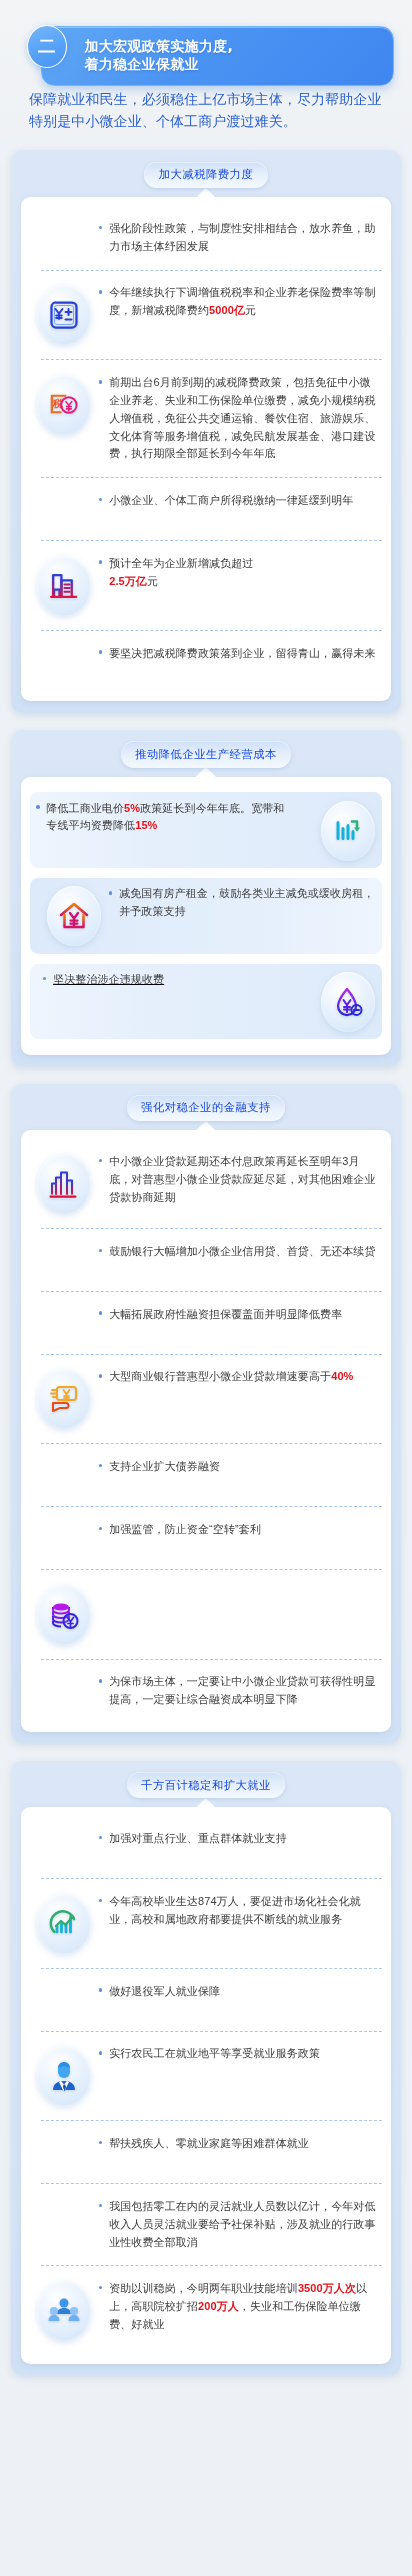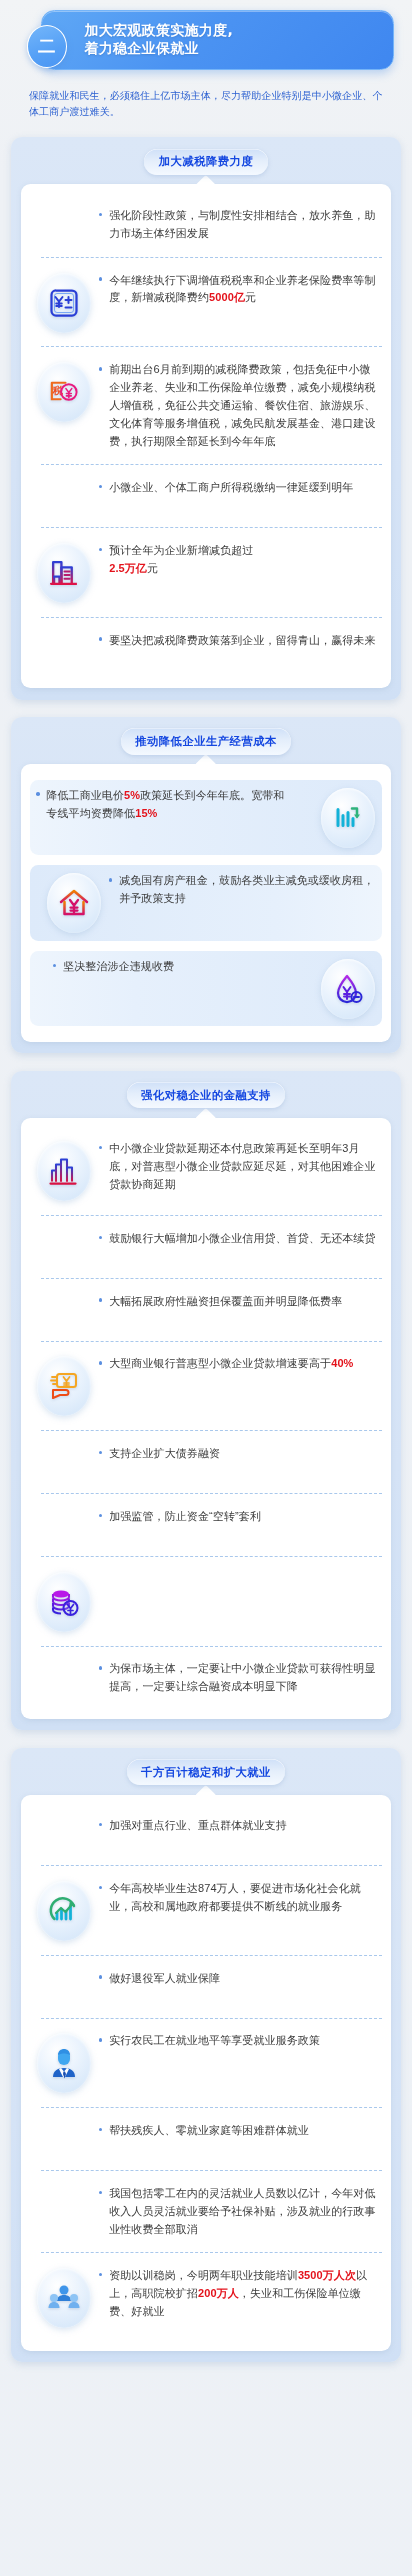--- a/index.html
+++ b/index.html
@@ -20,21 +20,21 @@
   }
 
   
   .header-wrap{
     position:relative;
     margin:9.3px 10.3px 0 12.4px;
     height:67px;
   }
   .header-bar{
     position:absolute;
-    left:29px; top:1px; right:8.2px;
+    left:29px; top:17px; right:8.2px;
     height:58px;
     border-radius:13.4px;
     background:linear-gradient(135deg,#5fa8f5 0%,#4b93f2 45%,#3f87f0 100%);
     box-shadow:0 3.1px 8.2px rgba(90,150,230,.35), inset 0 1px 0 rgba(255,255,255,.35);
     border:1px solid #74b4f8;
     display:flex;
     align-items:center;
   }
   .header-title{
     margin-left:42px;
@@ -57,21 +57,21 @@
     display:flex;align-items:center;justify-content:center;
     color:#ffffff;font-size:17.5px;font-weight:bold;
     z-index:3;
     font-family:"DejaVu Sans","Liberation Sans",sans-serif;
   }
 
   
   .intro{
     margin:11.3px 24px 0 29px;
     color:#2a5fd0;
-    font-size:10px;
+    font-size:14px;
     line-height:1.62;
     letter-spacing:0.1px;
   }
 
   
   .section{
     position:relative;
     margin:17.5px 11.3px 0 11.3px;
     border-radius:11.3px;
     background:linear-gradient(180deg,#dbe7f7 0%,#d5e3f6 60%,#d0e0f5 100%);
@@ -82,21 +82,21 @@
   .sec-title{
     margin:0 auto;
     width:max-content;
     max-width:94%;
     padding:5.7px 14.4px;
     border-radius:15.5px;
     background:linear-gradient(180deg,#cfe0f8 0%,#e4eefb 45%,#f4f9ff 100%);
     box-shadow:0 1.5px 4.1px rgba(140,170,210,.35), inset 0 0.5px 0 rgba(255,255,255,.9);
     color:#1447e0;
     font-size:11.3px;
-    font-weight:bold;
+    font-weight:normal;
     letter-spacing:0.5px;
     text-align:center;
     position:relative;
     z-index:2;
     font-family:"DejaVu Sans","Liberation Sans",sans-serif;
   }
   .card{
     position:relative;
     margin:9.3px 2.1px 0 2.1px;
     background:#ffffff;
@@ -342,21 +342,21 @@
                       <stop offset="100%" stop-color="#2b27d8"></stop>
                   </linearGradient>
                 </defs>
                 <path d="M28 6C28 6 10 28 10 40a18 18 0 0036 0C46 28 28 6 28 6z" stroke="url(#g3)" stroke-width="4.5" stroke-linejoin="round"></path>
                 <path d="M21 28l7 10 7-10M28 38v14M22 42h12M22 47h12" stroke="#5a1fe0" stroke-width="4" stroke-linecap="round"></path>
                 <circle cx="47" cy="48" r="10" stroke="#2b27d8" stroke-width="4"></circle>
                 <path d="M42 48h10" stroke="#2b27d8" stroke-width="4" stroke-linecap="round"></path>
               </svg>
             </div>
           </div>
-          <div class="txt-col" style="padding-left:22px;">
+          <div class="txt-col" style="padding-left:12px;text-decoration:underline;">
             <div class="bullet-item">坚决整治涉企违规收费</div>
           </div>
         </div>
 
       </div>
     </div>
   </div>
 
   <div class="section">
     <div class="sec-title">强化对稳企业的金融支持</div>

